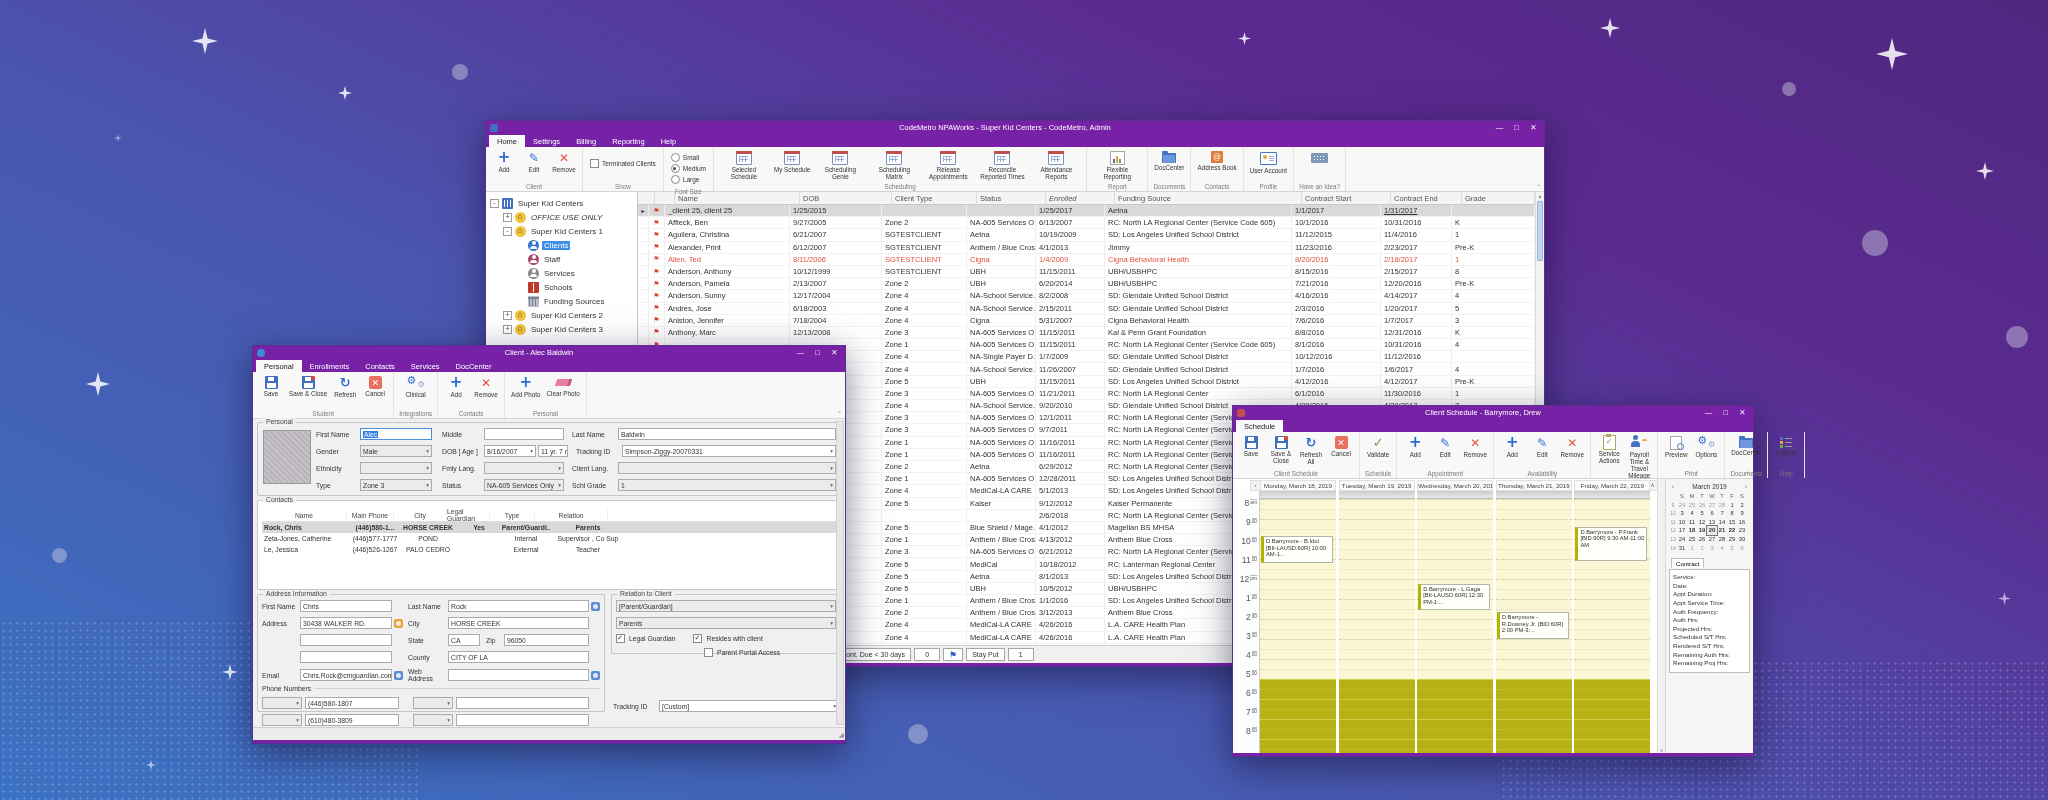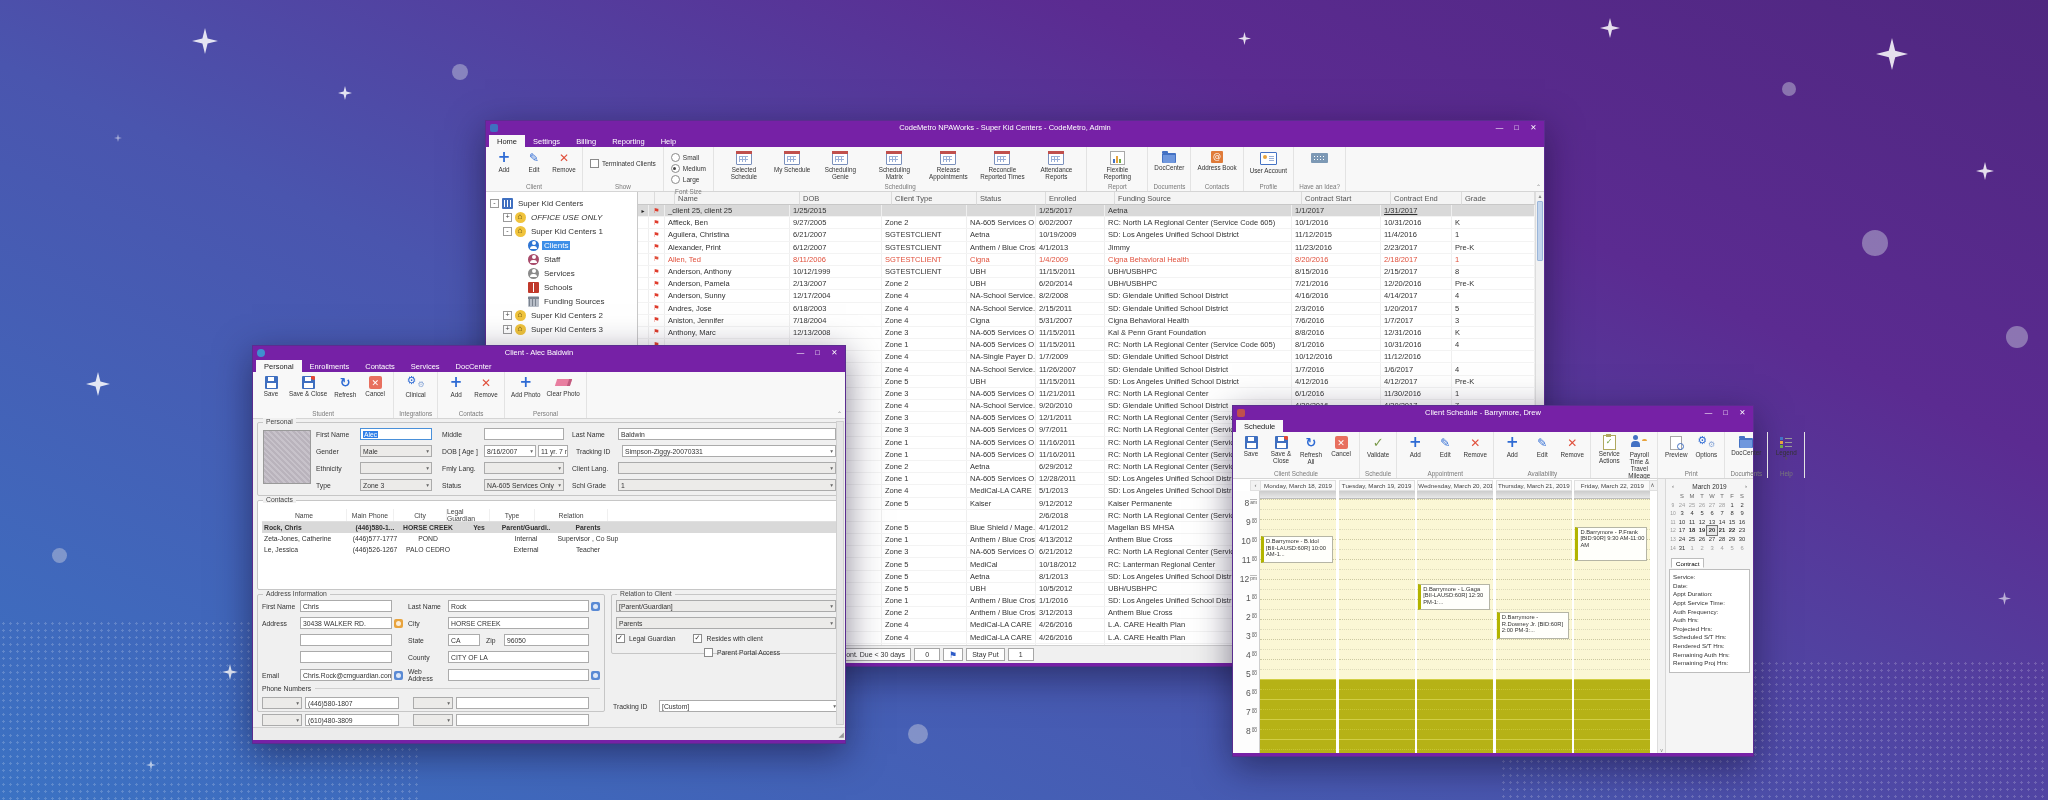--- a/index.html
+++ b/index.html
@@ -406,21 +406,21 @@
           </div>
         </div>
       <div class="tablepane">
         <div class="thead" id="mthead">
             <div class="hc" style="width: 10px;"></div>
             <div class="hc" style="width: 13px;"></div>
             <div class="hc" style="width: 118px;">Name</div>
             <div class="hc" style="width: 85px;">DOB</div>
             <div class="hc" style="width: 78px;">Client Type</div>
             <div class="hc" style="width: 62px;">Status</div>
-            <div class="hc" style="width: 62px;">Enrolled</div>
+            <div class="hc" style="width: 62px; font-style: italic;">Enrolled</div>
             <div class="hc" style="width: 180px;">Funding Source</div>
             <div class="hc" style="width: 82px;">Contract Start</div>
             <div class="hc" style="width: 64px;">Contract End</div>
             <div class="hc" style="flex: 1 1 0%;">Grade</div>
           </div>
         <div class="tbodyw" id="mtbody">
             <div class="mr sel">
               <div class="tc indc" style="width: 10px;">▸</div>
               <div class="tc fcell" style="width: 13px;">⚑</div>
               <div class="tc" style="width: 118px;">_client 25, client 25</div>
@@ -433,21 +433,21 @@
               <div class="tc" style="width: 64px; text-decoration: underline;">1/31/2017</div>
               <div class="tc" style="flex: 1 1 0%;"></div>
             </div>
             <div class="mr">
               <div class="tc indc" style="width: 10px;"></div>
               <div class="tc fcell" style="width: 13px;">⚑</div>
               <div class="tc" style="width: 118px;">Affleck, Ben</div>
               <div class="tc" style="width: 85px;">9/27/2005</div>
               <div class="tc" style="width: 78px;">Zone 2</div>
               <div class="tc" style="width: 62px;">NA-605 Services O...</div>
-              <div class="tc" style="width: 62px;">6/02/2007</div>
+              <div class="tc" style="width: 62px;">6/13/2007</div>
               <div class="tc" style="width: 180px;">RC: North LA Regional Center (Service Code 605)</div>
               <div class="tc" style="width: 82px;">10/1/2016</div>
               <div class="tc" style="width: 64px;">10/31/2016</div>
               <div class="tc" style="flex: 1 1 0%;">K</div>
             </div>
             <div class="mr">
               <div class="tc indc" style="width: 10px;"></div>
               <div class="tc fcell" style="width: 13px;">⚑</div>
               <div class="tc" style="width: 118px;">Aguilera, Christina</div>
               <div class="tc" style="width: 85px;">6/21/2007</div>

